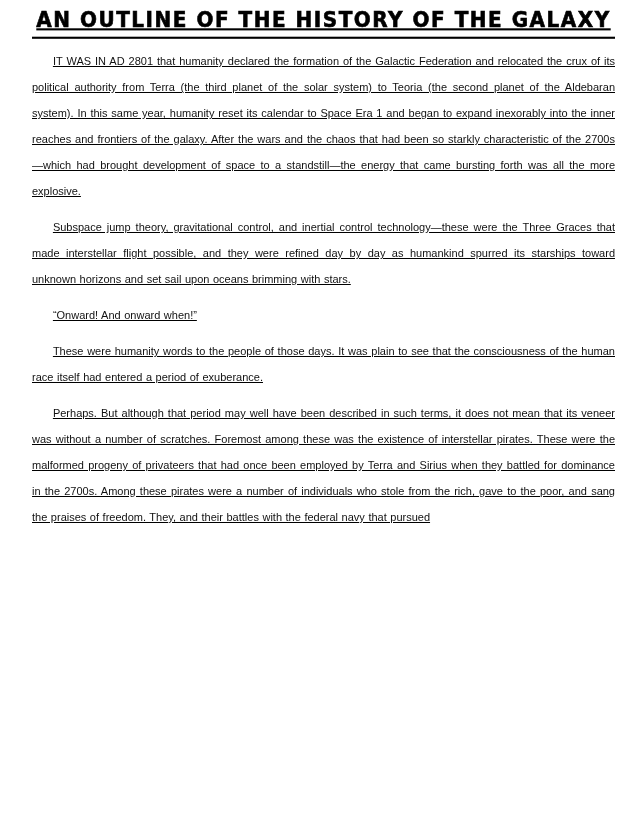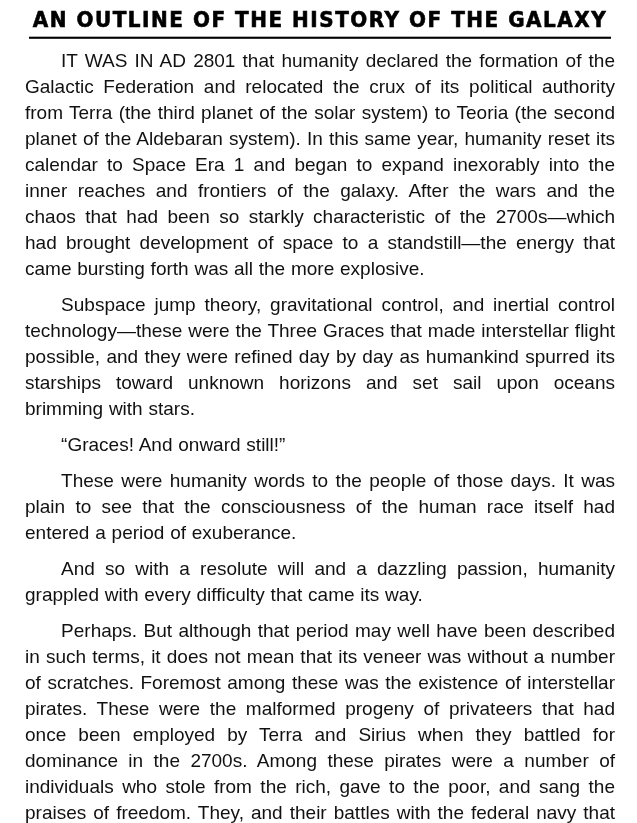--- a/index.html
+++ b/index.html
@@ -5,59 +5,59 @@
   * { margin: 0; padding: 0; box-sizing: border-box; }
   html, body {
     width: 637px;
     background: #ffffff;
     font-family: "Liberation Sans", sans-serif;
   }
   .page {
     width: 637px;
     height: 823px;
     background: #ffffff;
-    padding: 6px 14px 0 17px;
+    padding: 6px 14px 0 24px;
     overflow: hidden;
+    text-decoration: underline;
   }
   .title {
     text-align: center;
     font-family: "DejaVu Sans", sans-serif;
     font-weight: 800;
     font-size: 20px;
     letter-spacing: 1.5px;
     color: #000000;
     text-transform: uppercase;
     padding: 2px 4px 4px 4px;
     margin: 0 auto 10px auto;
     display: block;
     width: fit-content;
     border-bottom: 2.5px solid #000000;
     
     transform: scaleY(1.05);
     -webkit-text-stroke: 0.6px #000;
   }
   .body-text p {
-    font-size: 19px;
+    font-size: 11px;
     line-height: 26px;
     color: #111111;
     text-align: justify;
     text-indent: 1.9em;
     margin: 0 8px 10px 8px;
     word-spacing: 0.5px;
   }
 </style>
 </head>
 <body>
 
 <div class="page">
 
   <h1 class="title">AN OUTLINE OF THE HISTORY OF THE GALAXY</h1>
 
   <div class="body-text">
     <p>IT WAS IN AD 2801 that humanity declared the formation of the Galactic Federation and relocated the crux of its political authority from Terra (the third planet of the solar system) to Teoria (the second planet of the Aldebaran system). In this same year, humanity reset its calendar to Space Era 1 and began to expand inexorably into the inner reaches and frontiers of the galaxy. After the wars and the chaos that had been so starkly characteristic of the 2700s—which had brought development of space to a standstill—the energy that came bursting forth was all the more explosive.</p>
     <p>Subspace jump theory, gravitational control, and inertial control technology—these were the Three Graces that made interstellar flight possible, and they were refined day by day as humankind spurred its starships toward unknown horizons and set sail upon oceans brimming with stars.</p>
-    <p>“Graces! And onward still!”</p>
+    <p>“Onward! And onward when!”</p>
     <p>These were humanity words to the people of those days. It was plain to see that the consciousness of the human race itself had entered a period of exuberance.</p>
-    <p>And so with a resolute will and a dazzling passion, humanity grappled with every difficulty that came its way.</p>
     <p>Perhaps. But although that period may well have been described in such terms, it does not mean that its veneer was without a number of scratches. Foremost among these was the existence of interstellar pirates. These were the malformed progeny of privateers that had once been employed by Terra and Sirius when they battled for dominance in the 2700s. Among these pirates were a number of individuals who stole from the rich, gave to the poor, and sang the praises of freedom. They, and their battles with the federal navy that pursued</p>
   </div>
 
 </div>
 
 </body></html>

